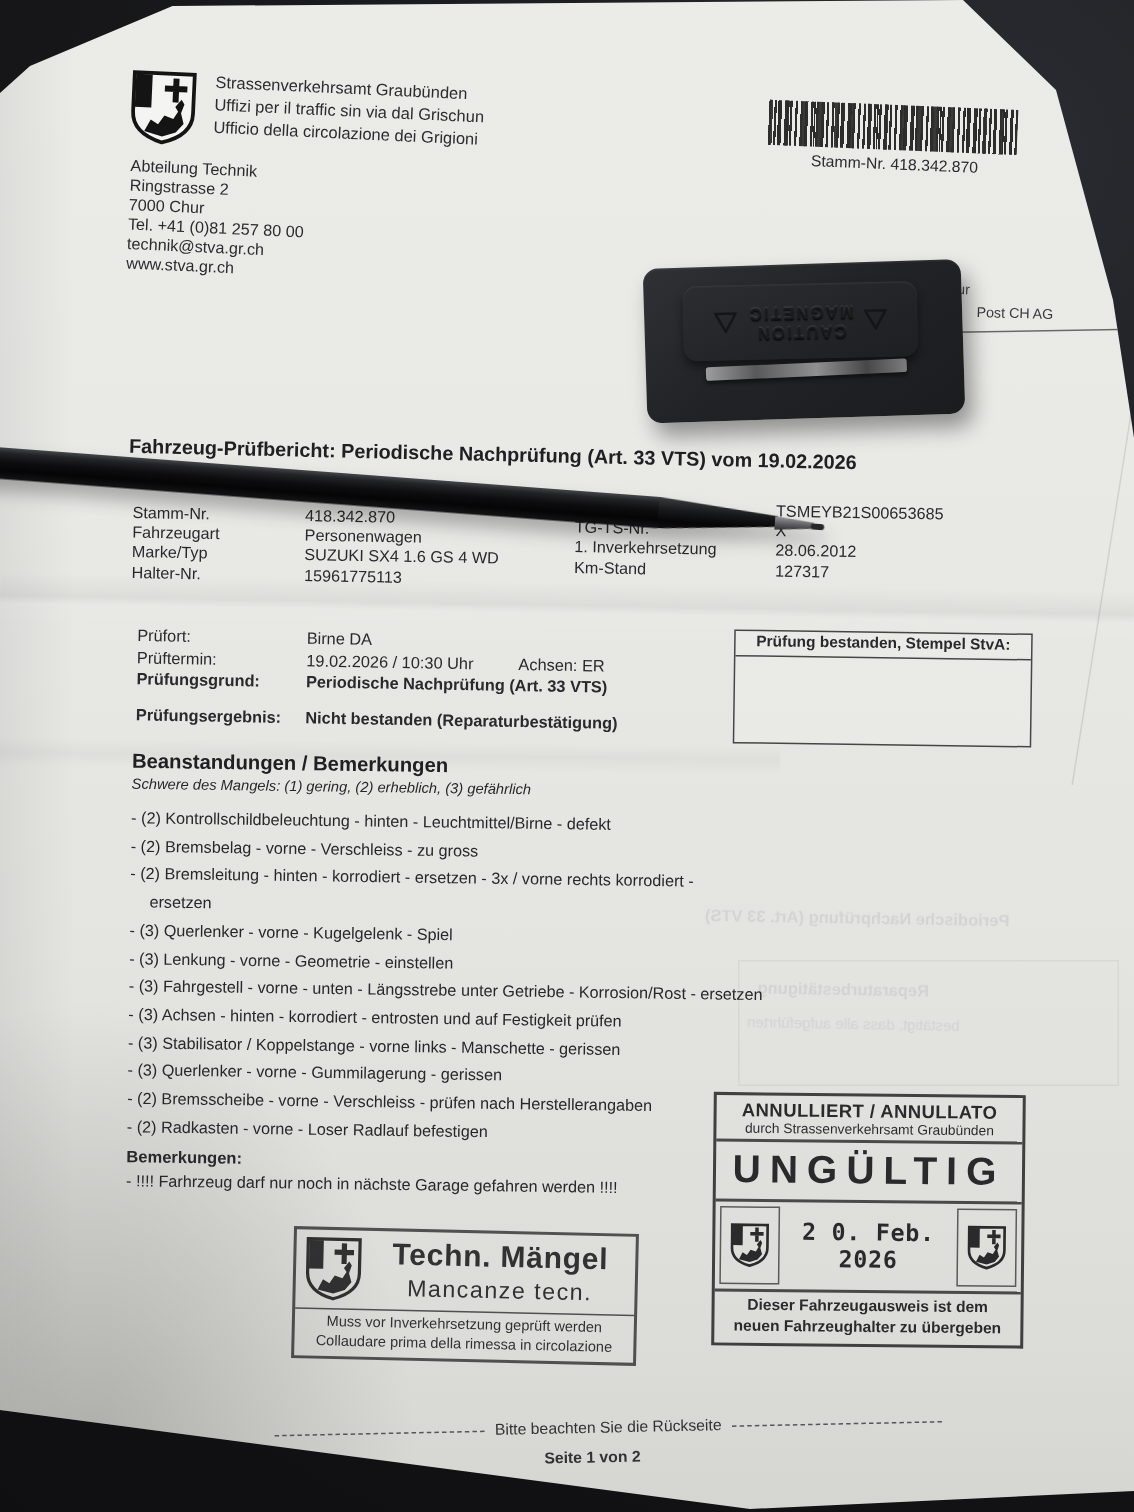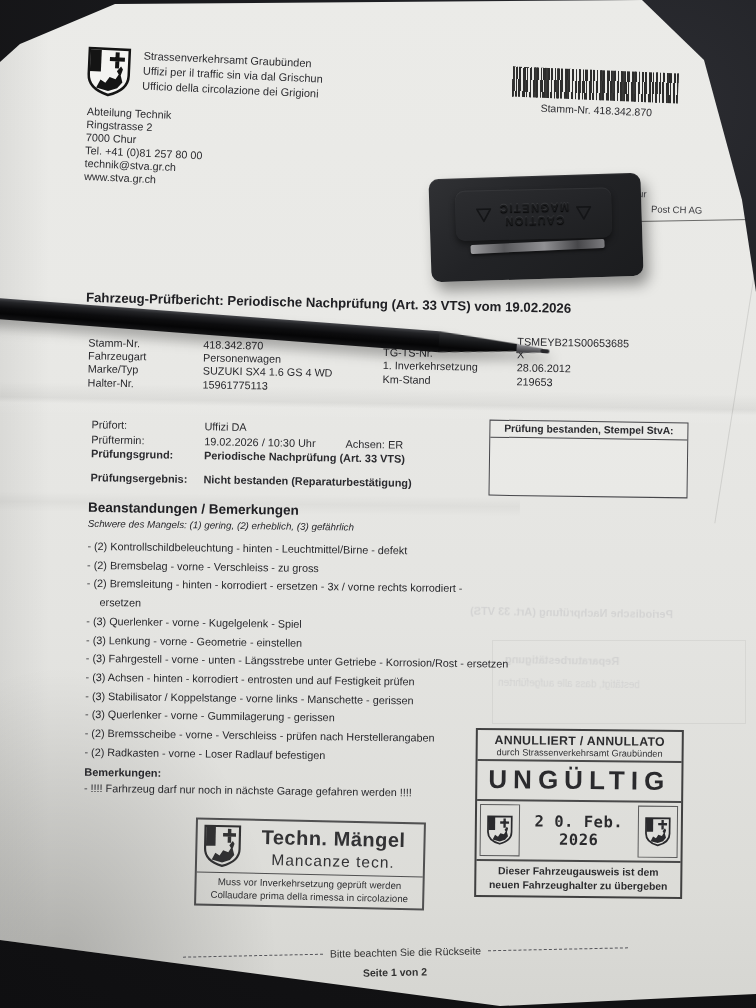--- a/index.html
+++ b/index.html
@@ -199,28 +199,28 @@
       <div class="row">
           <span class="lbl">TG-TS-Nr.</span>
           <span>X</span>
         </div>
       <div class="row">
           <span class="lbl">1. Inverkehrsetzung</span>
           <span>28.06.2012</span>
         </div>
       <div class="row">
           <span class="lbl">Km-Stand</span>
-          <span>219653</span>
+          <span>127317</span>
         </div>
     </div>
 
     <div class="inspection">
       <div class="row">
           <span class="lbl">Prüfort:</span>
-          <span>Uffizi DA</span>
+          <span>Birne DA</span>
         </div>
       <div class="row">
           <span class="lbl">Prüftermin:</span>
           <span class="insp-val-wrap">
             <span>19.02.2026 / 10:30 Uhr</span>
             <span class="experte">Achsen: ER</span>
           </span>
         </div>
       <div class="row bold">
           <span class="lbl">Prüfungsgrund:</span>

